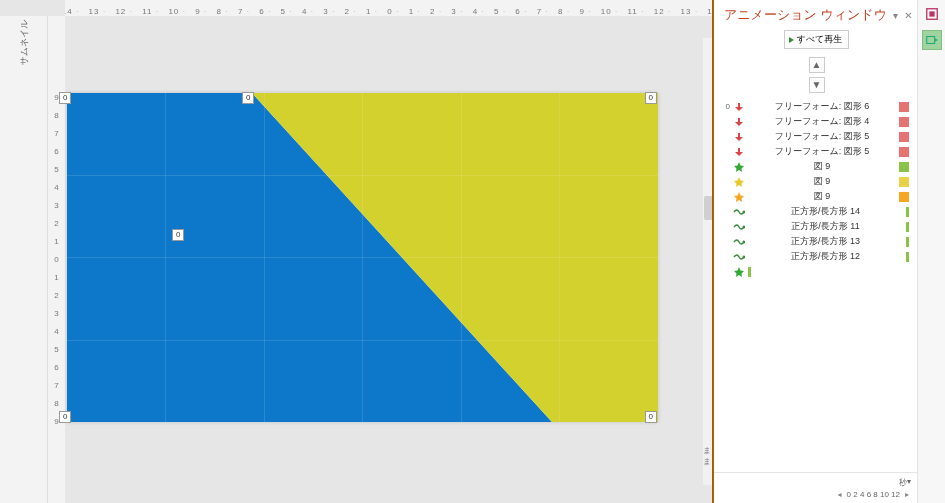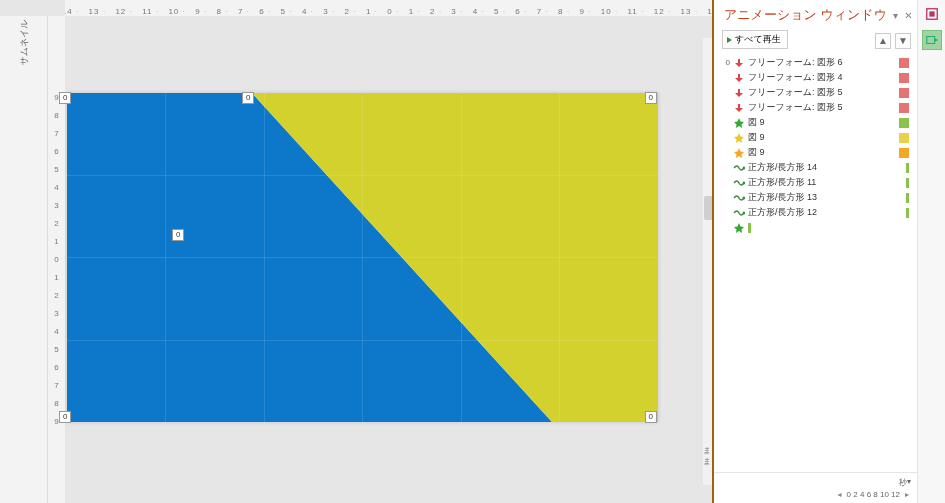--- a/index.html
+++ b/index.html
@@ -40,32 +40,32 @@
 .pane { flex: 1; display: flex; flex-direction: column; min-width: 0; }
 .side-tabs { width: 28px; background: #f7f7f7; border-left: 1px solid #e5e5e5; display: flex; flex-direction: column; align-items: center; padding-top: 4px; gap: 6px; }
 .side-tab { width: 20px; height: 20px; display: flex; align-items: center; justify-content: center; border: 1px solid transparent; cursor: pointer; }
 .side-tab.active { background: #9fd39f; border-color: #7fbf7f; }
 .side-tab svg { width: 14px; height: 14px; }
 
 .pane-header { display: flex; align-items: center; padding: 6px 4px 4px 10px; }
 .pane-title { color: #c43e1c; font-size: 13px; flex: 1; white-space: nowrap; }
 .pane-ctrl { width: 14px; height: 14px; margin-left: 4px; display: flex; align-items: center; justify-content: center; color: #888; font-size: 10px; cursor: pointer; }
 
-.pane-toolbar { display: flex; align-items: flex-end; padding: 2px 6px 6px 8px; gap: 4px; }
+.pane-toolbar { display: flex; align-items: center; padding: 2px 6px 6px 8px; gap: 4px; flex-direction: column; }
 .play-all { border: 1px solid #ccc; background: #fdfdfd; font-size: 9px; padding: 2px 6px 2px 4px; cursor: pointer; display: flex; align-items: center; gap: 3px; }
 .play-all .tri { width: 0; height: 0; border-top: 3px solid transparent; border-bottom: 3px solid transparent; border-left: 5px solid #3a8b3a; }
 .spacer { flex: 1; }
 .step-btn { width: 16px; height: 16px; border: 1px solid #ccc; background: #fdfdfd; font-size: 10px; line-height: 1; cursor: pointer; color: #666; }
 
 .anim-list { flex: 1; overflow: auto; padding: 0 2px 0 6px; }
 .anim-row { display: flex; align-items: center; height: 15px; font-size: 9px; color: #333; gap: 3px; padding-left: 2px; }
 .anim-row .seq { width: 8px; text-align: right; color: #666; font-size: 8px; }
 .anim-row .ic { width: 12px; height: 10px; position: relative; flex-shrink: 0; }
 .anim-row .ic svg { width: 12px; height: 10px; display: block; }
-.anim-row .nm { flex: 1; white-space: nowrap; overflow: hidden; text-overflow: ellipsis; }
+.anim-row .nm { flex: 1; white-space: nowrap; overflow: hidden; text-overflow: ellipsis; text-align: center; }
 .anim-row .bar { width: 10px; height: 10px; flex-shrink: 0; margin-right: 6px; }
 .bar-red { background: #e57373; }
 .bar-green { background: #8bc34a; }
 .bar-yellow { background: #e8d24a; }
 .bar-orange { background: #f5a623; }
 .bar-thin-green { background: #8bc34a; width: 3px !important; }
 
 .timeline-footer { border-top: 1px solid #e5e5e5; padding: 4px 6px; font-size: 8px; color: #666; }
 .timeline-footer .label { display: flex; justify-content: flex-end; margin-bottom: 2px; }
 .timeline-footer .scale { display: flex; align-items: center; gap: 3px; justify-content: flex-end; }

